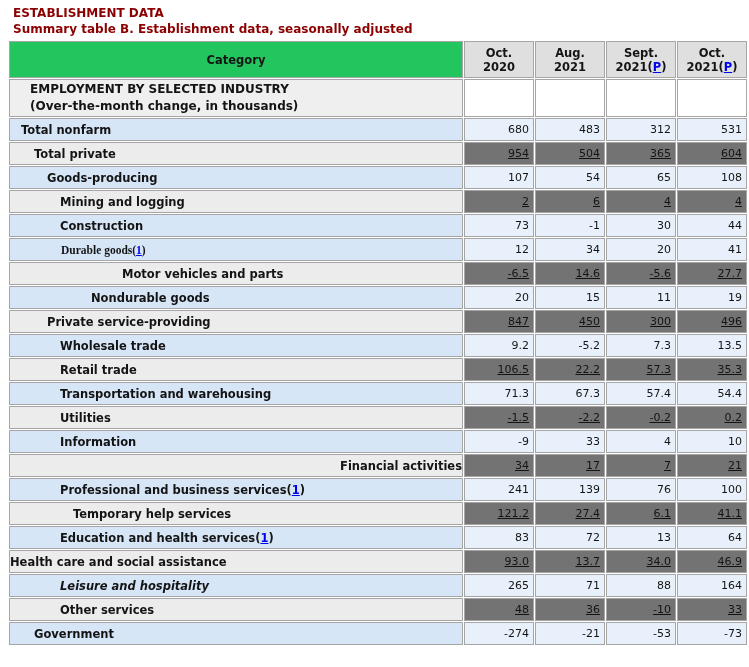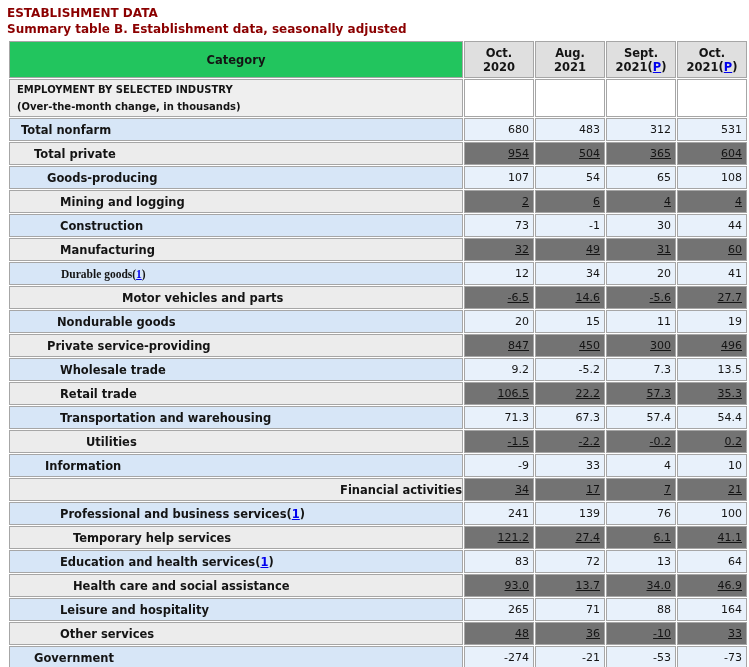--- a/index.html
+++ b/index.html
@@ -1,21 +1,21 @@
 <!DOCTYPE html>
 <html><head>
 <meta charset="utf-8">
 <style>
   html,body{margin:0;padding:0;}
   body{
     width:749px;height:667px;overflow:hidden;background:#ffffff;
     font-family:"DejaVu Sans","Liberation Sans",sans-serif;
     position:relative;
   }
-  .page-headings{position:absolute;left:7px;top:5px;}
+  .page-headings{position:absolute;left:13px;top:5px;}
   .h1,.h2{
     color:#8B0000;font-weight:bold;font-size:12px;line-height:16px;
     letter-spacing:0;white-space:nowrap;
   }
   table.datatable{
     position:absolute;left:8px;top:40px;width:740px;
     border-collapse:separate;border-spacing:1px;table-layout:fixed;
     background:#ffffff;
   }
   td,th{
@@ -26,22 +26,22 @@
   th.cathead{
     height:37px;background:#22c55e;font-weight:bold;
     text-align:center;vertical-align:middle;font-size:11.5px;
   }
   th.colhead{
     height:37px;background:#DFDFDF;font-weight:bold;
     text-align:center;vertical-align:middle;line-height:14px;font-size:11.5px;
   }
   td.sec{
     height:38px;background:#EFEFEF;font-weight:bold;
-    text-align:left;vertical-align:middle;padding-left:7px;line-height:17px;
-    font-size:10px;
+    text-align:left;vertical-align:middle;padding-left:20px;line-height:17px;
+    font-size:12px;
   }
   td.secd{height:38px;background:#FFFFFF;}
   td.cat{
     height:23px;font-weight:bold;text-align:left;vertical-align:middle;
     line-height:20px;font-size:11.5px;
   }
   td.num{
     height:23px;text-align:right;vertical-align:middle;
     padding-right:4px;line-height:20px;font-weight:normal;
   }
@@ -119,43 +119,36 @@
         <td class="num">4</td>
         <td class="num">4</td>
       </tr>
       <tr class="blue">
         <td class="cat" style="padding-left: 50px;">Construction</td>
         <td class="num">73</td>
         <td class="num">-1</td>
         <td class="num">30</td>
         <td class="num">44</td>
       </tr>
-      <tr class="gray">
-        <td class="cat" style="padding-left: 50px;">Manufacturing</td>
-        <td class="num">32</td>
-        <td class="num">49</td>
-        <td class="num">31</td>
-        <td class="num">60</td>
-      </tr>
       <tr class="blue">
         <td class="cat" style="padding-left: 51px; font-family: Liberation Serif, serif;">Durable goods(<a href="#" class="fnlink">1</a>)</td>
         <td class="num">12</td>
         <td class="num">34</td>
         <td class="num">20</td>
         <td class="num">41</td>
       </tr>
       <tr class="gray">
         <td class="cat" style="padding-left: 112px;">Motor vehicles and parts</td>
         <td class="num">-6.5</td>
         <td class="num">14.6</td>
         <td class="num">-5.6</td>
         <td class="num">27.7</td>
       </tr>
       <tr class="blue">
-        <td class="cat" style="padding-left: 47px;">Nondurable goods</td>
+        <td class="cat" style="padding-left: 81px;">Nondurable goods</td>
         <td class="num">20</td>
         <td class="num">15</td>
         <td class="num">11</td>
         <td class="num">19</td>
       </tr>
       <tr class="gray">
         <td class="cat" style="padding-left: 37px;">Private service-providing</td>
         <td class="num">847</td>
         <td class="num">450</td>
         <td class="num">300</td>
@@ -176,28 +169,28 @@
         <td class="num">35.3</td>
       </tr>
       <tr class="blue">
         <td class="cat" style="padding-left: 50px;">Transportation and warehousing</td>
         <td class="num">71.3</td>
         <td class="num">67.3</td>
         <td class="num">57.4</td>
         <td class="num">54.4</td>
       </tr>
       <tr class="gray">
-        <td class="cat" style="padding-left: 76px;">Utilities</td>
+        <td class="cat" style="padding-left: 50px;">Utilities</td>
         <td class="num">-1.5</td>
         <td class="num">-2.2</td>
         <td class="num">-0.2</td>
         <td class="num">0.2</td>
       </tr>
       <tr class="blue">
-        <td class="cat" style="padding-left: 35px;">Information</td>
+        <td class="cat" style="padding-left: 50px;">Information</td>
         <td class="num">-9</td>
         <td class="num">33</td>
         <td class="num">4</td>
         <td class="num">10</td>
       </tr>
       <tr class="gray">
         <td class="cat" style="padding-left: 50px; text-align: right;">Financial activities</td>
         <td class="num">34</td>
         <td class="num">17</td>
         <td class="num">7</td>
@@ -218,28 +211,28 @@
         <td class="num">41.1</td>
       </tr>
       <tr class="blue">
         <td class="cat" style="padding-left: 50px;">Education and health services(<a href="#" class="fnlink">1</a>)</td>
         <td class="num">83</td>
         <td class="num">72</td>
         <td class="num">13</td>
         <td class="num">64</td>
       </tr>
       <tr class="gray">
-        <td class="cat" style="padding-left: 63px;">Health care and social assistance</td>
+        <td class="cat" style="">Health care and social assistance</td>
         <td class="num">93.0</td>
         <td class="num">13.7</td>
         <td class="num">34.0</td>
         <td class="num">46.9</td>
       </tr>
       <tr class="blue">
-        <td class="cat" style="padding-left: 50px;">Leisure and hospitality</td>
+        <td class="cat" style="padding-left: 50px; font-style: italic;">Leisure and hospitality</td>
         <td class="num">265</td>
         <td class="num">71</td>
         <td class="num">88</td>
         <td class="num">164</td>
       </tr>
       <tr class="gray">
         <td class="cat" style="padding-left: 50px;">Other services</td>
         <td class="num">48</td>
         <td class="num">36</td>
         <td class="num">-10</td>

